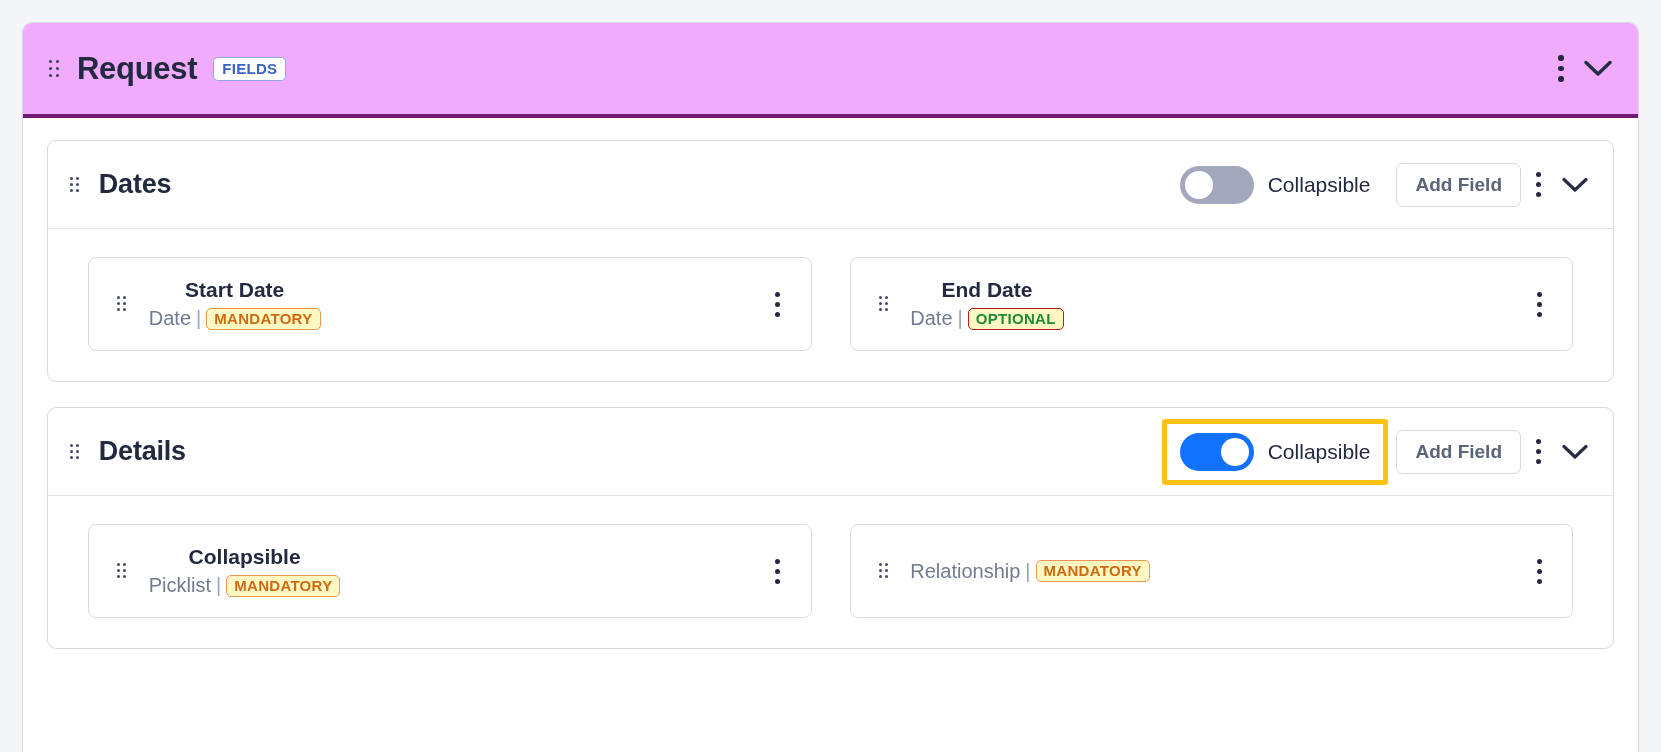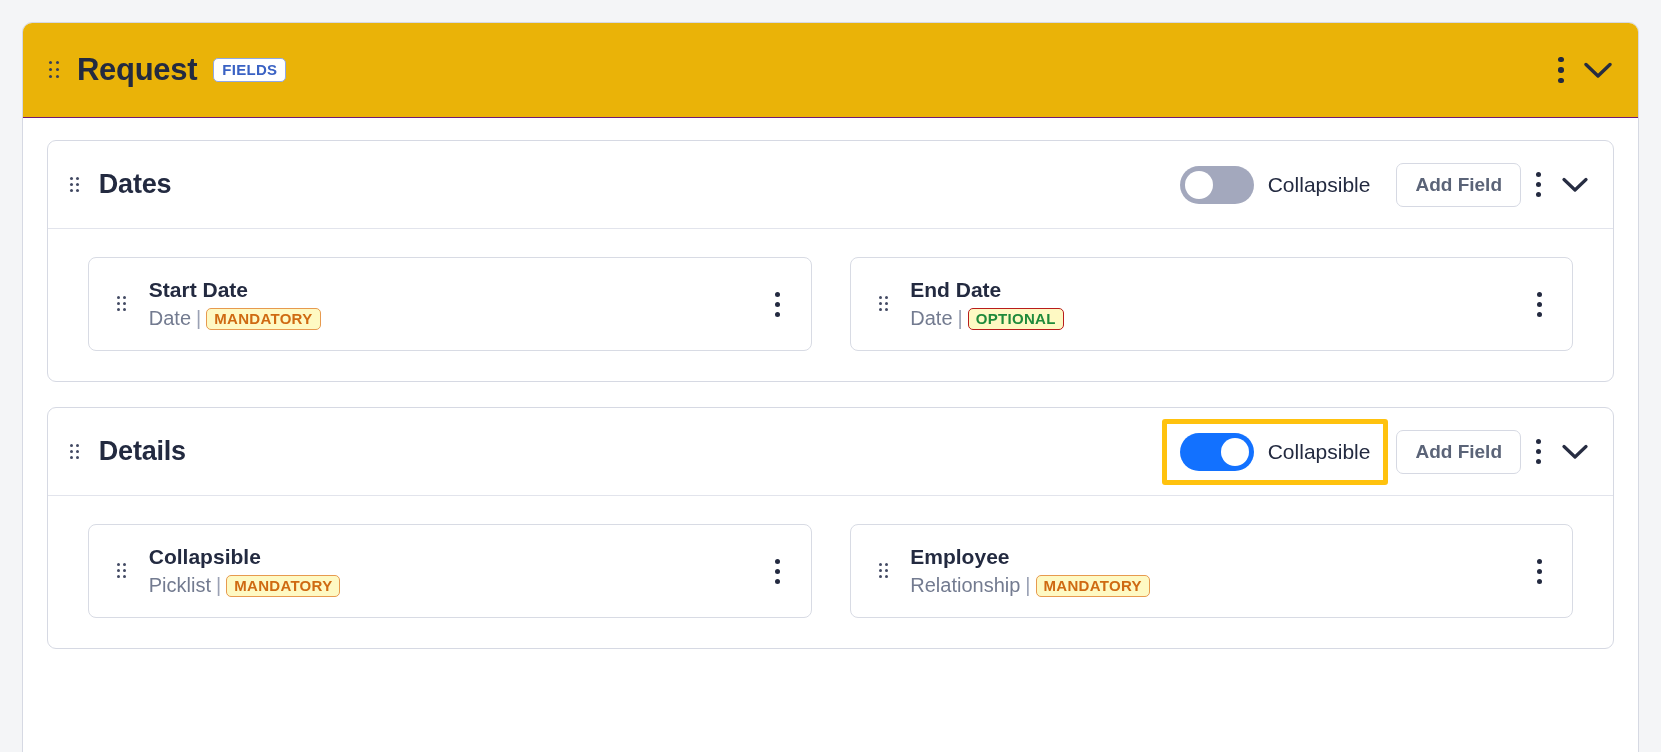--- a/index.html
+++ b/index.html
@@ -25,22 +25,22 @@
     width: 1617px;
     min-height: 760px;
     background: #ffffff;
     border: 1px solid #d6d9e3;
     border-radius: 10px;
     overflow: hidden;
   }
 
   .block-header {
     height: 95px;
-    background: #eab308;
-    border-bottom: 1px solid #701a75;
+    background: #f0abfc;
+    border-bottom: 4px solid #701a75;
     display: flex;
     align-items: center;
     padding: 0 20px 0 26px;
   }
 
   .block-title {
     font-size: 31px;
     font-weight: bold;
     letter-spacing: -0.3px;
     color: #232a40;
@@ -211,20 +211,21 @@
     color: #232a40;
     white-space: nowrap;
   }
 
   
   .field-grid {
     display: grid;
     grid-template-columns: 1fr 1fr;
     gap: 38px;
     padding: 28px 40px 30px;
+    text-align: center;
   }
   .field-card {
     border: 1px solid #d8dbe4;
     border-radius: 8px;
     background: #ffffff;
     height: 94px;
     display: flex;
     align-items: center;
     padding: 0 16px 0 28px;
   }
@@ -432,21 +433,20 @@
         <div class="field-card">
           <span class="grip sm">
               <i></i>
               <i></i>
               <i></i>
               <i></i>
               <i></i>
               <i></i>
             </span>
           <span class="field-text">
-            <span class="field-name">Employee</span>
             <span class="field-meta">
               <span>Relationship</span>
               <span class="field-sep">|</span>
               <span class="pill mandatory">MANDATORY</span>
             </span>
           </span>
           <span class="spacer"></span>
           <span class="kebab">
               <i></i>
               <i></i>

